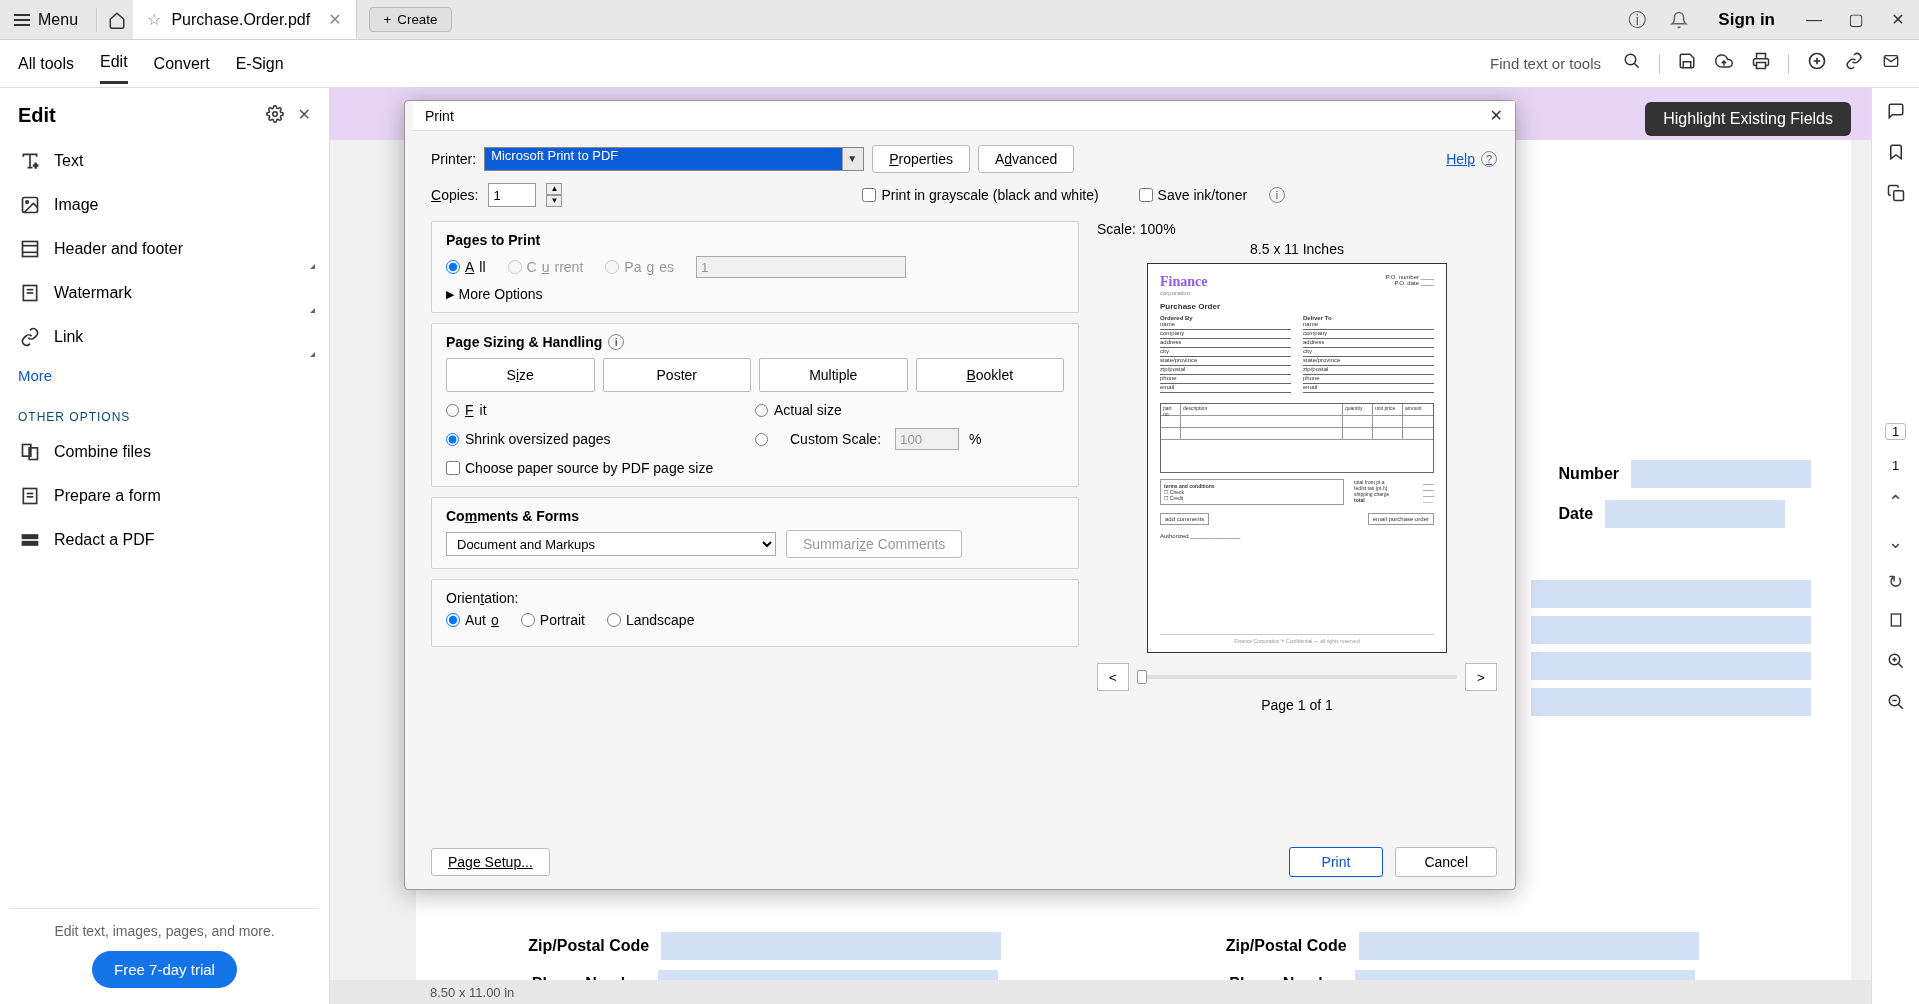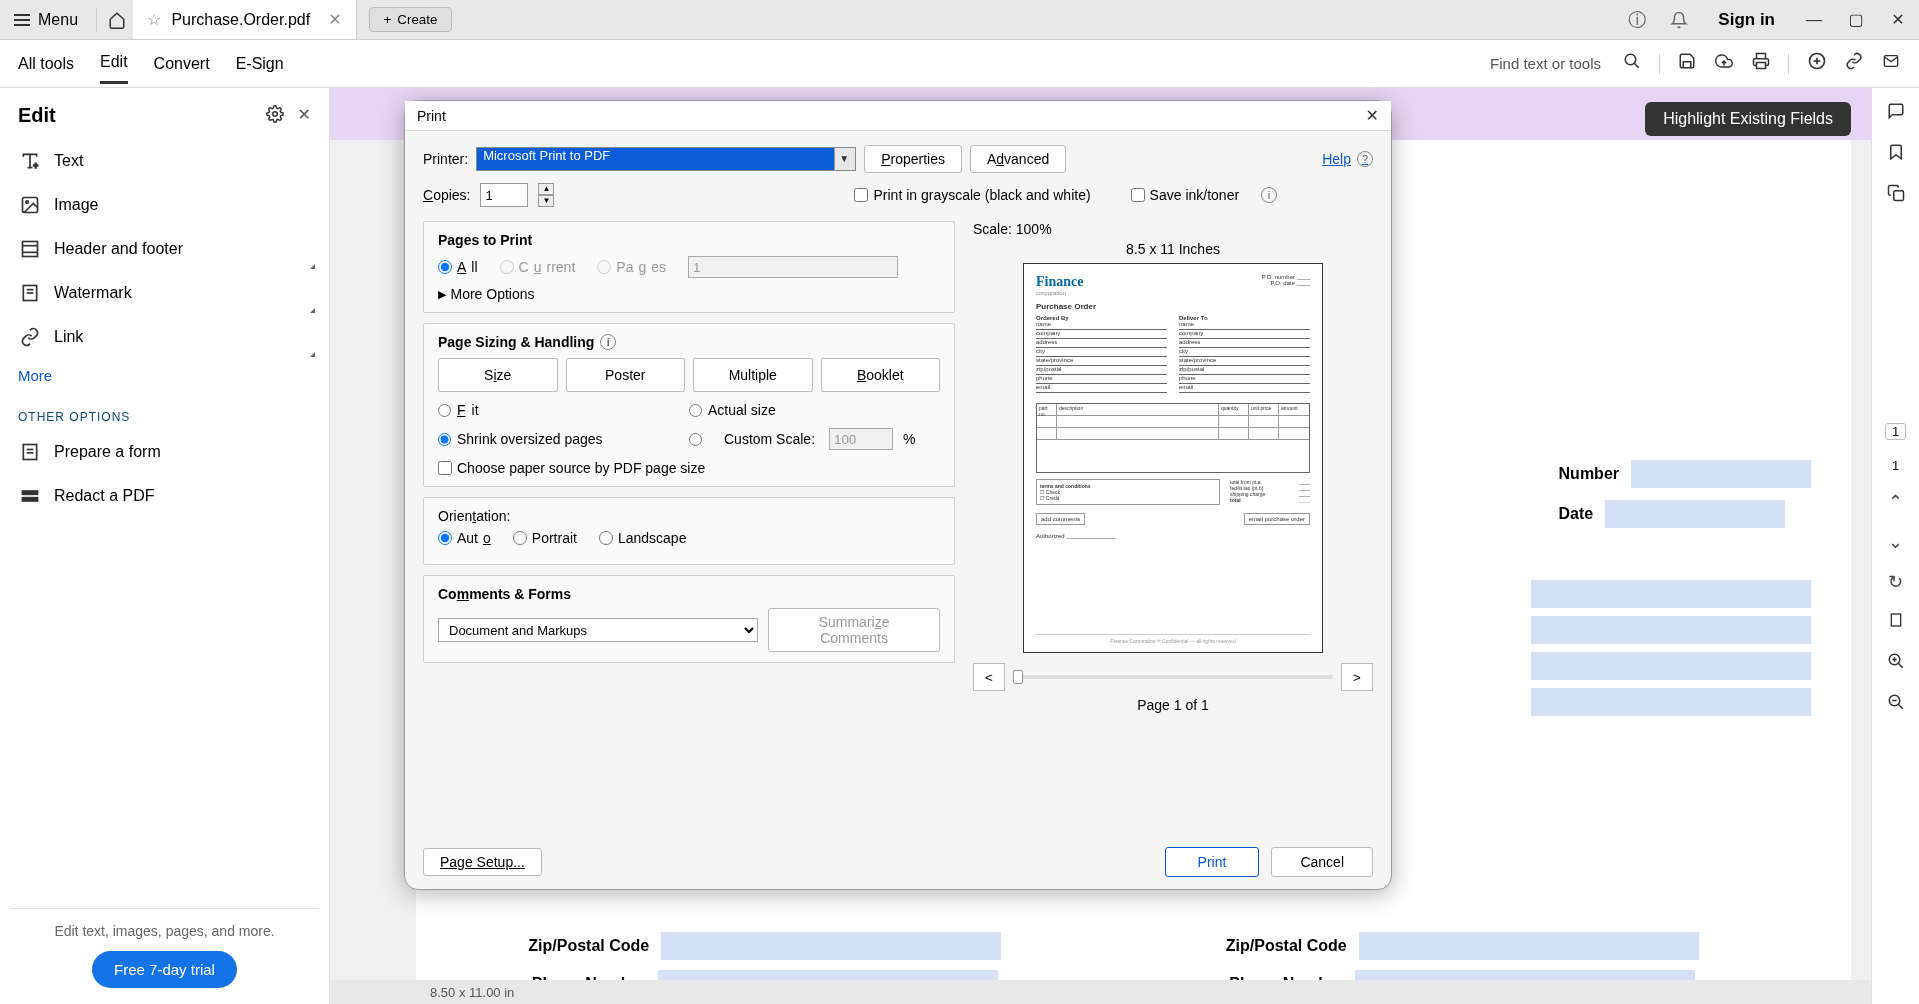--- a/index.html
+++ b/index.html
@@ -52,21 +52,21 @@
 .doc-page { position: absolute; top: 52px; left: 86px; right: 20px; bottom: 24px; background: #fff; padding: 40px 60px; }
 
 .right-rail { width: 48px; background: #fff; border-left: 1px solid #e0e0e0; display: flex; flex-direction: column; align-items: center; padding-top: 14px; gap: 18px; }
 .rr-icon { font-size: 18px; color: #444; cursor: pointer; }
 .rr-page { border: 1px solid #bbb; border-radius: 3px; padding: 0 6px; font-size: 13px; }
 
 .status-bar { position: absolute; bottom: 0; left: 330px; right: 48px; height: 24px; background: #e8e8e8; display: flex; align-items: center; padding: 0 100px; font-size: 13px; color: #555; }
 
 
 .dialog-overlay { position: absolute; top: 0; left: 0; right: 0; bottom: 0; z-index: 50; }
-.print-dialog { position: absolute; left: 404px; top: 100px; width: 988px; height: 790px; background: #f5f5f5; border: 1px solid #999; box-shadow: 0 4px 24px rgba(0,0,0,0.3); border-radius: 14px; display: flex; flex-direction: column; }
+.print-dialog { position: absolute; left: 404px; top: 100px; width: 1112px; height: 790px; background: #f5f5f5; border: 1px solid #999; box-shadow: 0 4px 24px rgba(0,0,0,0.3); border-radius: 4px; display: flex; flex-direction: column; padding-left: 8px; }
 .dlg-title { height: 30px; background: #fff; display: flex; align-items: center; justify-content: space-between; padding: 0 12px; font-size: 14px; border-bottom: 1px solid #ddd; }
 .dlg-close { cursor: pointer; font-size: 16px; color: #333; }
 .dlg-body { flex: 1; padding: 14px 18px; display: flex; flex-direction: column; }
 
 .dlg-top-row { display: flex; align-items: center; gap: 8px; margin-bottom: 10px; }
 .dlg-lbl { font-size: 14px; }
 .printer-select { width: 380px; height: 24px; background: #0a5cd8; color: #fff; border: 1px solid #888; padding: 0 6px; font-size: 13px; position: relative; }
 .printer-select::after { content: ""; position: absolute; right: 0; top: 0; bottom: 0; width: 20px; background: #e8e8e8; border-left: 1px solid #999; }
 .printer-arrow { position: absolute; right: 6px; top: 5px; color: #333; font-size: 10px; z-index: 1; }
 .dlg-btn { background: #fff; border: 1px solid #bbb; border-radius: 3px; padding: 5px 16px; font-size: 14px; }
@@ -99,21 +99,21 @@
 .radio-grid { display: grid; grid-template-columns: 1fr 1fr; row-gap: 10px; font-size: 14px; }
 .radio-cell { display: flex; align-items: center; gap: 6px; }
 .scale-input { width: 64px; height: 22px; border: 1px solid #aaa; background: #f0f0f0; color: #999; padding: 0 4px; }
 
 .comments-select { width: 330px; height: 24px; border: 1px solid #aaa; background: #fff; padding: 0 6px; font-size: 13px; }
 .summarize-btn { margin-left: 10px; color: #999; }
 
 .preview-lbl { font-size: 14px; margin-bottom: 4px; }
 .preview-dim { font-size: 14px; text-align: center; margin-bottom: 6px; }
 .preview-box { width: 300px; height: 390px; border: 1px solid #333; background: #fff; margin: 0 auto; position: relative; padding: 10px 12px; font-size: 7px; color: #333; }
-.prev-logo { font-family: serif; font-size: 14px; font-weight: 600; color: #0369a1; }
+.prev-logo { font-family: serif; font-size: 14px; font-weight: 600; color: #8b5cf6; }
 .prev-sub { font-size: 6px; color: #888; }
 .prev-title { font-size: 8px; font-weight: 700; margin-top: 6px; }
 .prev-cols { display: flex; gap: 12px; margin-top: 4px; }
 .prev-col { flex: 1; }
 .prev-line { border-bottom: 1px solid #666; height: 9px; display: flex; }
 .prev-line span { width: 36px; font-size: 6px; }
 .prev-table { margin-top: 10px; border: 1px solid #666; height: 70px; }
 .prev-tr { display: flex; border-bottom: 1px solid #999; height: 12px; }
 .prev-td { border-right: 1px solid #999; font-size: 5px; padding: 1px 2px; }
 .prev-foot { position: absolute; bottom: 8px; left: 12px; right: 12px; font-size: 5px; color: #999; text-align: center; border-top: 1px solid #ccc; padding-top: 3px; }
@@ -290,20 +290,29 @@
           </svg>
         </span>
       <span>Link</span>
       <span class="sb-corner"></span>
     </div>
     <div class="sb-more">More</div>
     <div class="sb-section">OTHER OPTIONS</div>
     <div class="sb-item">
       <span class="sb-icon">
           <svg width="20" height="20" viewBox="0 0 24 24" fill="none" stroke="#333" stroke-width="2">
+            <rect x="3" y="3" width="10" height="14"></rect>
+            <rect x="11" y="7" width="10" height="14"></rect>
+          </svg>
+        </span>
+      <span>Combine files</span>
+    </div>
+    <div class="sb-item">
+      <span class="sb-icon">
+          <svg width="20" height="20" viewBox="0 0 24 24" fill="none" stroke="#333" stroke-width="2">
             <rect x="4" y="3" width="16" height="18"></rect>
             <line x1="8" y1="9" x2="16" y2="9"></line>
             <line x1="8" y1="13" x2="16" y2="13"></line>
           </svg>
         </span>
       <span>Prepare a form</span>
     </div>
     <div class="sb-item">
       <span class="sb-icon">
           <svg width="20" height="20" viewBox="0 0 24 24" fill="none" stroke="#333" stroke-width="2">
@@ -486,41 +495,41 @@
                 <span style="margin-left:4px">%</span>
               </div>
             </div>
             <label class="chk-row" style="margin-top:10px">
                 <input type="checkbox" style="">
                 <span>Choose paper source by PDF page size</span>
               </label>
           </div>
 
           <div class="panel">
+            <div style="font-size:14px; font-weight:600; margin-bottom:6px;">Co<span style="text-decoration:underline">m</span>ments &amp; Forms</div>
+            <div style="display:flex; align-items:center;">
+              <select class="comments-select">
+                <option>Document and Markups</option>
+              </select>
+              <button class="dlg-btn summarize-btn" disabled="">Summari<span style="text-decoration:underline">z</span>e Comments</button>
+            </div>
+          </div>
+
+          <div class="panel">
             <div style="font-size:14px; margin-bottom:6px;">Orien<span style="text-decoration:underline">t</span>ation:</div>
             <div class="radio-row">
               <label><input type="radio" name="or" checked="" style="">Aut<span style="text-decoration:underline">o</span></label>
               <label>
                   <input type="radio" name="or" style="">
                   <span>Portrait</span>
                 </label>
               <label>
                   <input type="radio" name="or" style="">
                   <span>Landscape</span>
                 </label>
-            </div>
-          </div>
-
-          <div class="panel">
-            <div style="font-size:14px; font-weight:600; margin-bottom:6px;">Co<span style="text-decoration:underline">m</span>ments &amp; Forms</div>
-            <div style="display:flex; align-items:center;">
-              <select class="comments-select">
-                <option>Document and Markups</option>
-              </select>
-              <button class="dlg-btn summarize-btn" disabled="">Summari<span style="text-decoration:underline">z</span>e Comments</button>
             </div>
           </div>
         </div>
 
         <div class="dlg-right">
           <div class="preview-lbl">Scale: 100%</div>
           <div class="preview-dim">8.5 x 11 Inches</div>
           <div class="preview-box">
             <div style="display:flex; justify-content:space-between;">
               <div>

